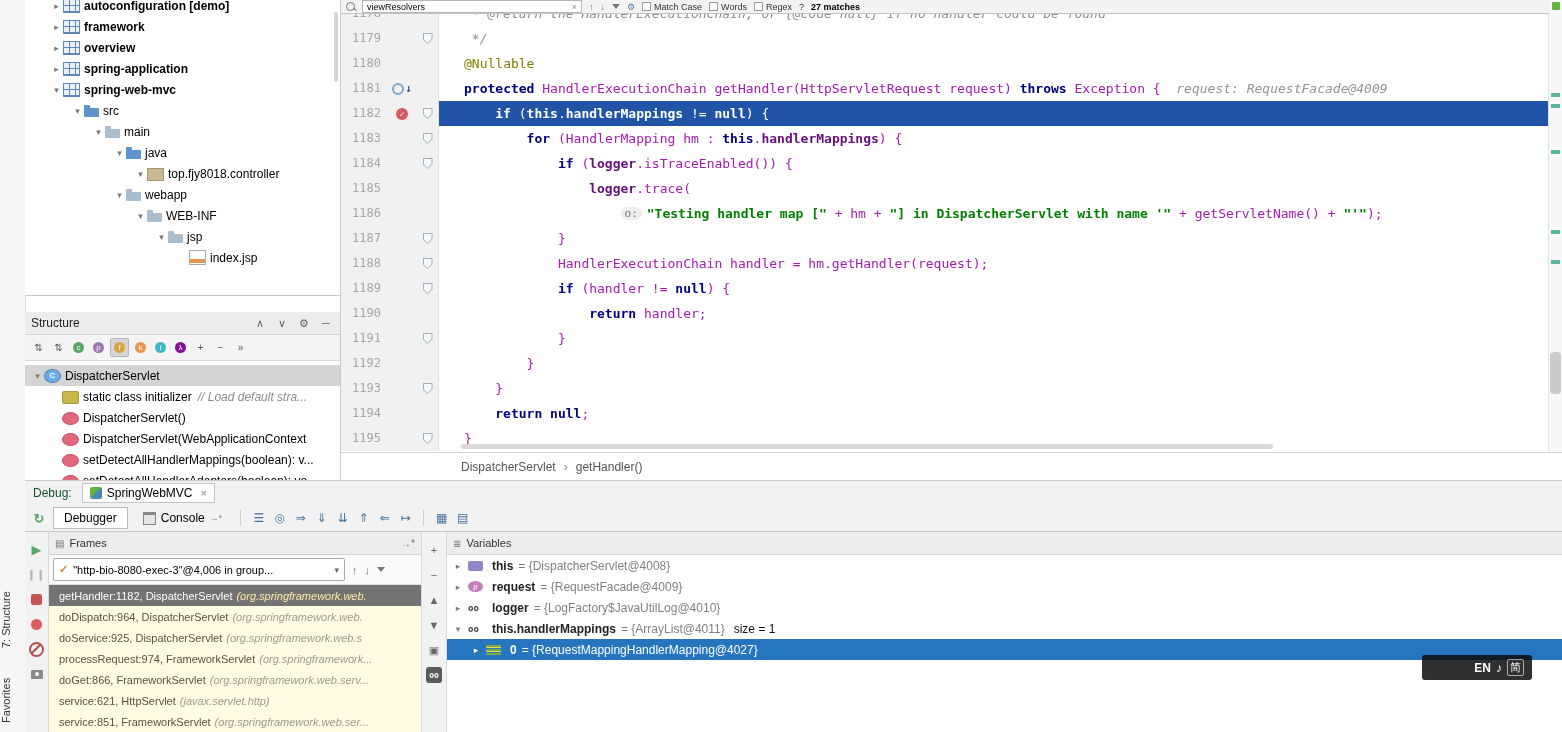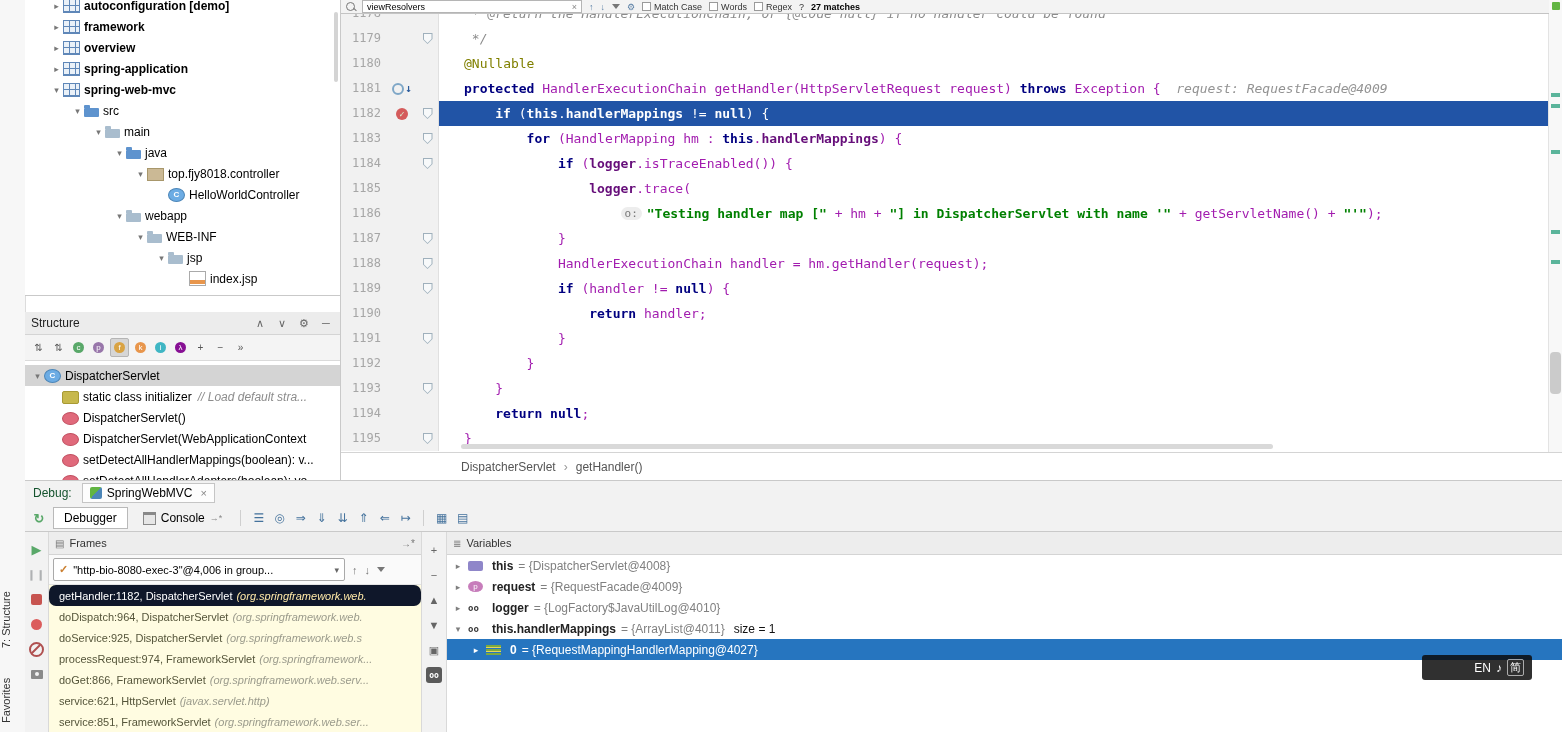--- a/index.html
+++ b/index.html
@@ -136,21 +136,21 @@
   .ph-ic{color:#777;font-size:10px;}
   #thread-row{height:29px;background:#FAFAFA;border-bottom:1px solid #E3E3E3;display:flex;align-items:center;padding:0 4px;gap:7px;flex:0 0 29px;}
   #thread-dd{flex:0 0 280px;height:21px;background:#FFF;border:1px solid #A9A9A9;border-radius:2px;display:flex;align-items:center;
              padding:0 5px;font-size:11px;gap:5px;overflow:hidden;white-space:nowrap;}
   .th-check{color:#CB8032;font-weight:bold;}
   .dd-chev{margin-left:auto;color:#666;font-size:9px;}
   .mini{color:#777;font-size:11px;}
   #frames-list{flex:1;overflow:hidden;font-size:11px;}
   .frame-row{height:21px;display:flex;align-items:center;padding-left:10px;white-space:nowrap;overflow:hidden;color:#55553A;}
   .frame-row .pkg{color:#9B9B8C;font-style:italic;margin-left:4px;}
-  .frame-row.sel{background:#0f172a;color:#FFF;border-radius:7px;}
+  .frame-row.sel{background:#737373;color:#FFF;}
   .frame-row.sel .pkg{color:#FFE9A8;}
 
   #watchstrip{flex:0 0 24px;background:#F2F2F2;border-right:1px solid #D9D9D9;display:flex;flex-direction:column;align-items:center;padding-top:10px;gap:9px;}
   .wsi{width:16px;height:16px;display:flex;align-items:center;justify-content:center;color:#666;font-size:11px;}
   .wsi.active{background:#5A5A5A;color:#FFF;border-radius:3px;font:bold 8px "DejaVu Sans Mono",monospace;}
 
   #vars-panel{flex:1;display:flex;flex-direction:column;background:#FFF;overflow:hidden;}
   #vars-list{font-size:12px;}
   .var-row{display:flex;align-items:center;height:21px;padding-left:6px;gap:5px;white-space:nowrap;}
   .var-row .chev{flex:0 0 10px;}
@@ -159,21 +159,21 @@
   .var-extra{color:#111;margin-left:4px;}
   .var-row.sel{background:#2675BF;}
   .var-row.sel .var-name,.var-row.sel .var-val,.var-row.sel .var-extra,.var-row.sel .chev{color:#FFF;}
 
   
   .proj-thumb{position:absolute;right:2px;top:12px;width:4px;height:70px;background:#D4D4D4;border-radius:2px;}
 
   
   #ime{position:absolute;right:30px;top:655px;height:25px;padding:0 8px;background:rgba(12,12,12,.85);border-radius:3px;
        color:#FFF;display:flex;align-items:center;gap:5px;font-size:12px;}
-  #ime .lang{font-weight:normal;margin-left:44px;}
+  #ime .lang{font-weight:bold;margin-left:44px;}
   #ime .mode{font-size:11px;border:1px solid rgba(255,255,255,.6);padding:0 2px;border-radius:2px;}
 </style>
 </head>
 <body>
 
 <div id="app">
 
   <div id="leftbar" class="abs">
     <div class="vlabel" style="top:575px;height:90px;">7: Structure</div>
     <div class="vlabel" style="top:668px;height:64px;">Favorites</div>
@@ -218,25 +218,20 @@
         </div>
         <div class="tree-row" style="padding-left: 88px;">
           <span class="chev">▾</span>
           <span class="ic ic-folder-src"></span>
           <span class="lbl">java</span>
         </div>
         <div class="tree-row" style="padding-left: 109px;">
           <span class="chev">▾</span>
           <span class="ic ic-package"></span>
           <span class="lbl">top.fjy8018.controller</span>
-        </div>
-        <div class="tree-row" style="padding-left: 130px;">
-          <span class="chev"></span>
-          <span class="ic ic-class"></span>
-          <span class="lbl">HelloWorldController</span>
         </div>
         <div class="tree-row" style="padding-left: 88px;">
           <span class="chev">▾</span>
           <span class="ic ic-folder"></span>
           <span class="lbl">webapp</span>
         </div>
         <div class="tree-row" style="padding-left: 109px;">
           <span class="chev">▾</span>
           <span class="ic ic-folder"></span>
           <span class="lbl">WEB-INF</span>

